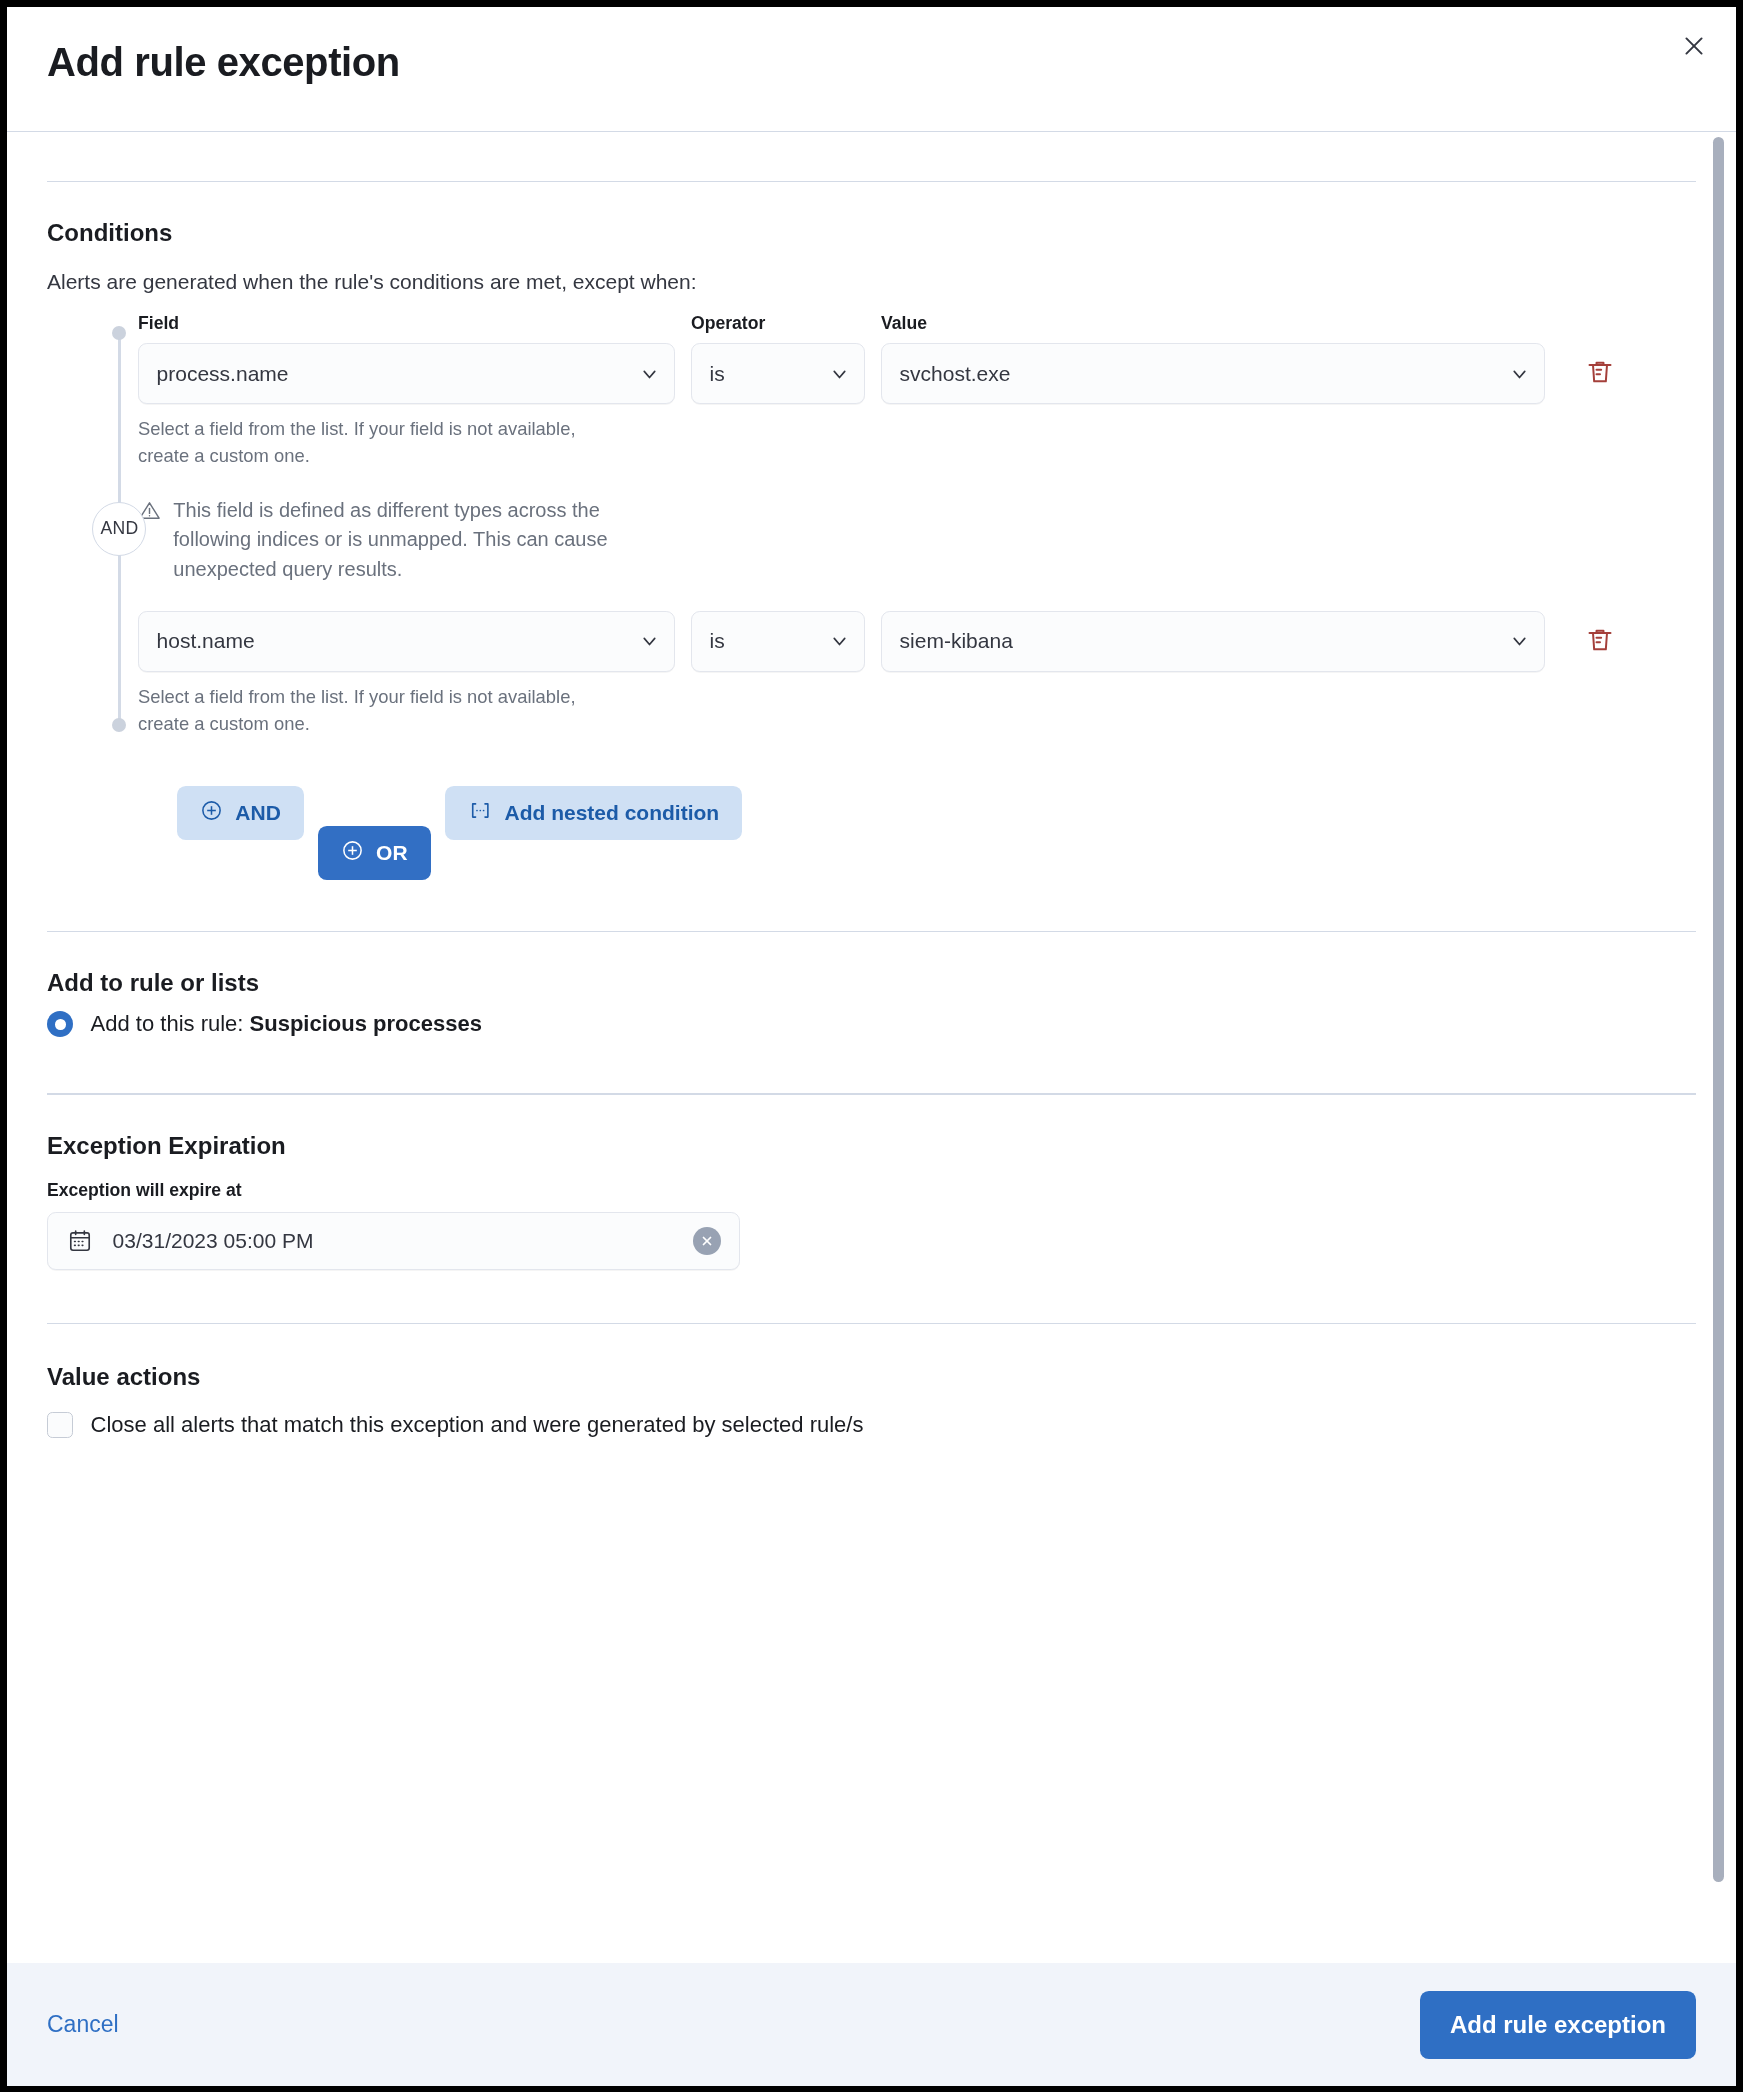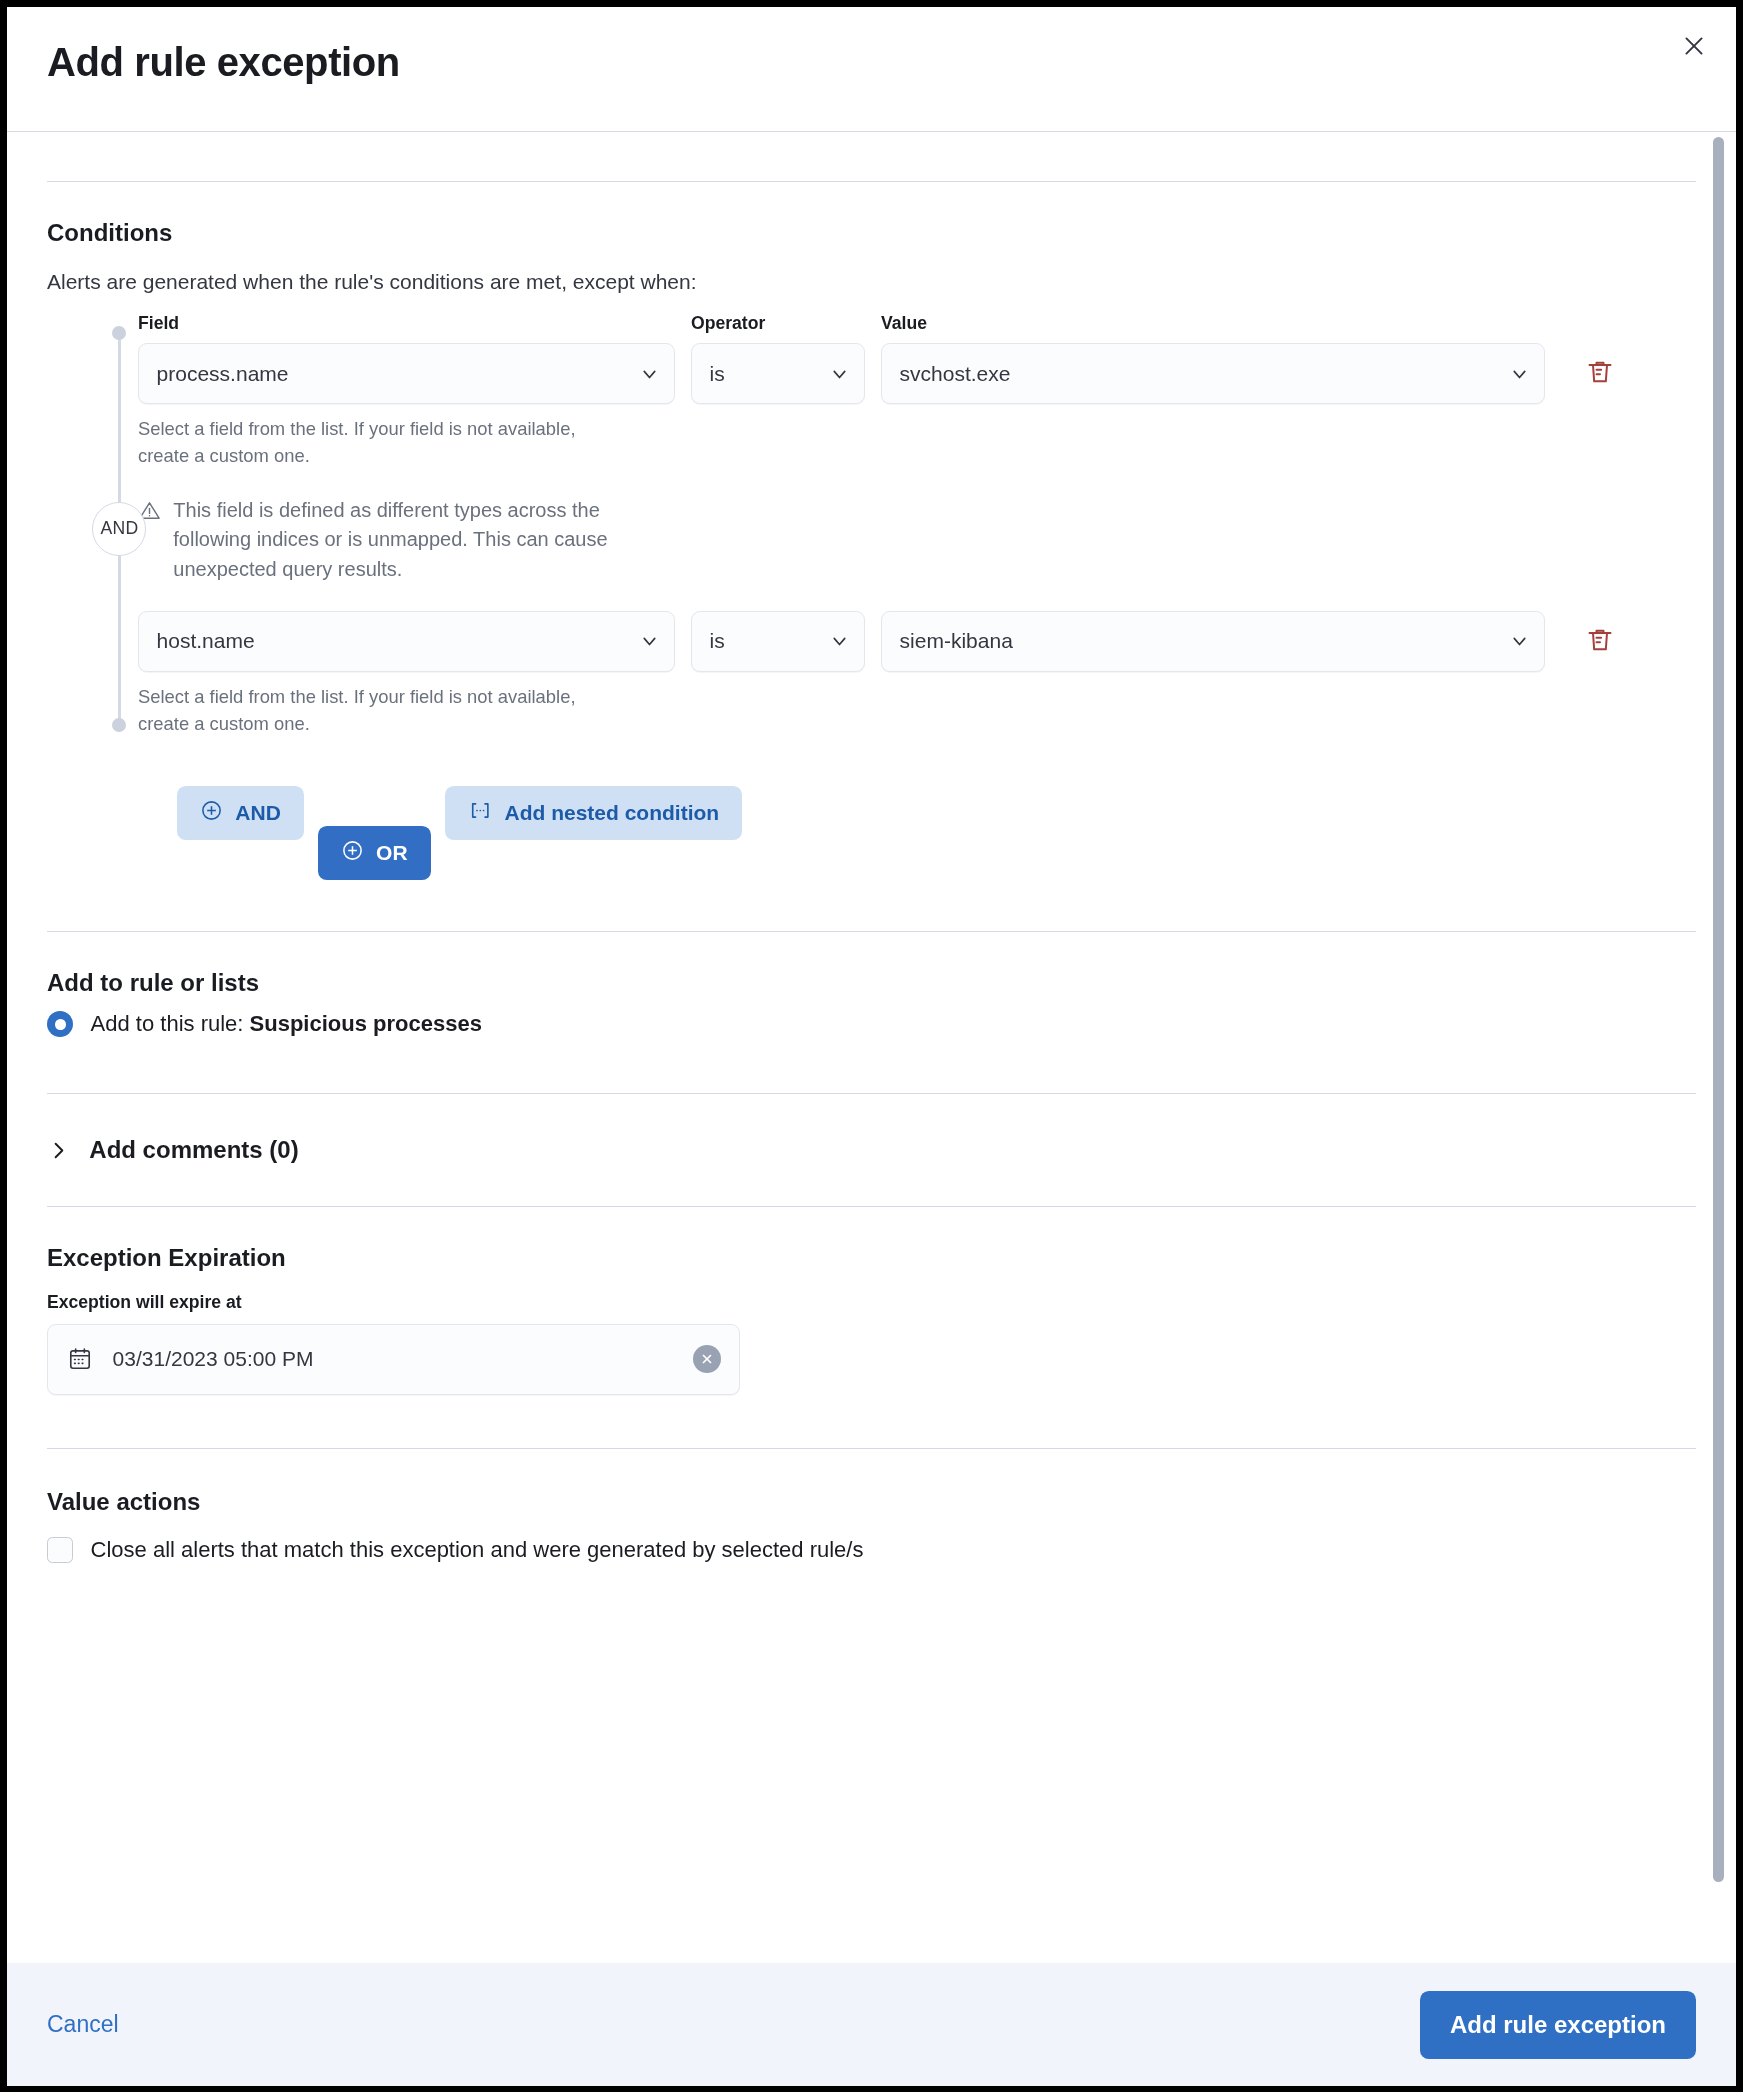--- a/index.html
+++ b/index.html
@@ -309,21 +309,21 @@
     align-items: center;
     gap: 19.3px;
     cursor: pointer;
   }
   .accordion-label { font-size: 24px; font-weight: 700; color: #1a1c21; }
 
   
   .date-input {
     position: relative;
     width: 693px;
-    height: 71px;
+    height: 58px;
     background: #fbfcfd;
     border: 0.9px solid #e3e6ed;
     border-radius: 8.8px;
     display: flex;
     align-items: center;
     gap: 19.3px;
     padding: 0 53px 0 19.3px;
     box-shadow: 0 0.9px 0 0 rgba(0,0,0,0.04);
   }
   .date-value { font-size: 21px; color: #343741; }
@@ -577,30 +577,20 @@
           <span class="radio-label">
             <span>Add to this rule: </span><b>Suspicious processes</b>
           </span>
         </div>
 
       </div>
 
       <div style="height:56px"></div>
       <hr class="hr">
 
-      <div style="padding-top:42px; padding-bottom:42px;">
-        <div class="accordion">
-          <span style="display:flex;">
-            <svg width="23" height="23" viewBox="0 0 24 24" fill="none" stroke="#1a1c21" stroke-width="2" stroke-linecap="round" stroke-linejoin="round">
-                <polyline points="9 5 16 12 9 19"></polyline>
-              </svg>
-          </span>
-          <span class="accordion-label">Add comments (0)</span>
-        </div>
-      </div>
 
       <hr class="hr">
 
       <div style="padding-top:37px;">
         <div class="section-title">Exception Expiration</div>
         <div class="form-label" style="margin-top:19.3px;">Exception will expire at</div>
         <div class="date-input">
           <span style="display:flex;">
             <svg width="26" height="26" viewBox="0 0 24 24" fill="none" stroke="#343741" stroke-width="1.5" stroke-linecap="round" stroke-linejoin="round">
               <rect x="3.5" y="4.5" width="17" height="16" rx="2"></rect>

